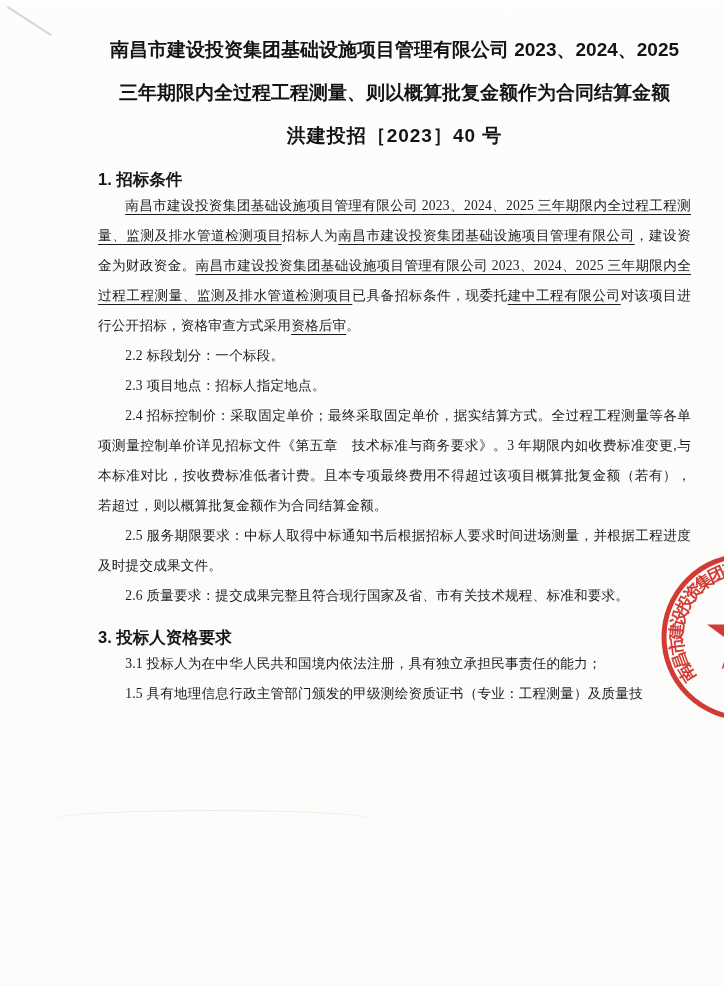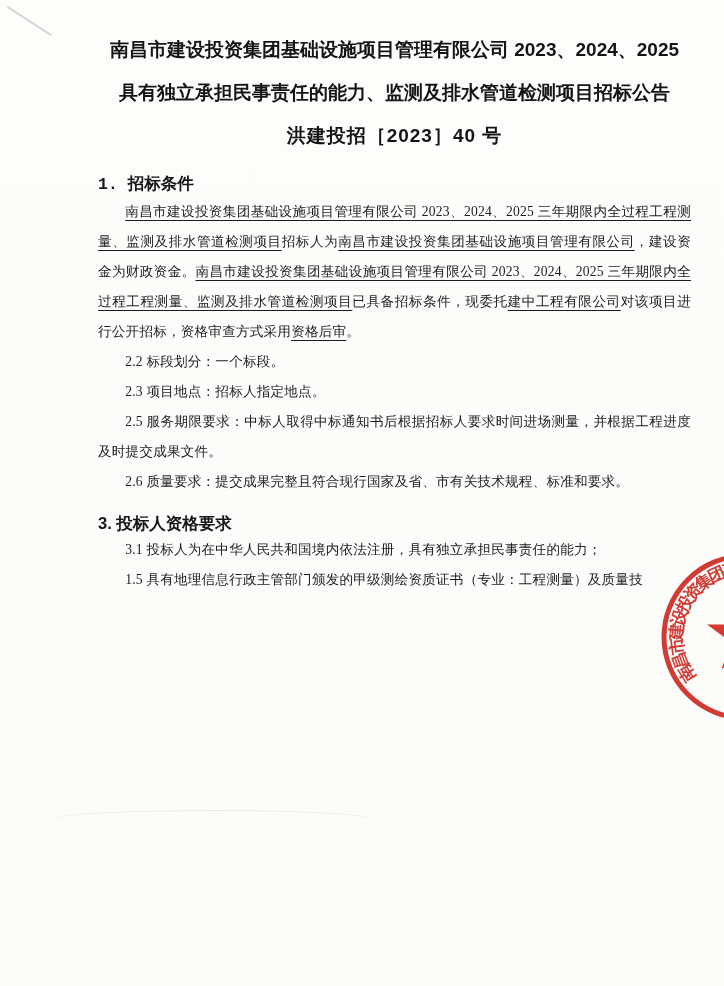--- a/index.html
+++ b/index.html
@@ -25,21 +25,21 @@
   }
   .doc-num{letter-spacing:1px;text-align:center;}
   .sec-heading{
     font-family:"Liberation Sans","DejaVu Sans",sans-serif;
     font-weight:700;
     font-size:16.5px;
     line-height:24px;
     color:#161616;
     margin:0;
   }
-  .s1{margin-top:16px;font-family:Liberation Mono, monospace;}
+  .s1{margin-top:10px;}
   .s2{margin-top:12px;}
   .s3{margin-top:14px;}
   p.body{
     margin:0;
     font-size:13.6px;
     line-height:30px;
     text-align:justify;
     text-indent:2em;
     letter-spacing:0.2px;
   }
@@ -88,31 +88,32 @@
 </style>
 </head>
 <body>
 
 <div class="page">
 
   <div class="corner-artifact"></div>
 
   <h1 class="title">
     <div>南昌市建设投资集团基础设施项目管理有限公司 2023、2024、2025</div>
-    <div>具有独立承担民事责任的能力、监测及排水管道检测项目招标公告</div>
+    <div>三年期限内全过程工程测量、则以概算批复金额作为合同结算金额</div>
     <div class="doc-num">洪建投招［2023］40 号</div>
   </h1>
 
   <h2 class="sec-heading s1">1. 招标条件</h2>
 
   <p class="body p1"><span class="u">南昌市建设投资集团基础设施项目管理有限公司 2023、2024、2025 三年期限内全过程工程测量、监测及排水管道检测项目</span><span>招标人为</span><span class="u">南昌市建设投资集团基础设施项目管理有限公司</span><span>，建设资金为财政资金。</span><span class="u">南昌市建设投资集团基础设施项目管理有限公司 2023、2024、2025 三年期限内全过程工程测量、监测及排水管道检测项目</span><span>已具备招标条件，现委托</span><span class="u">建中工程有限公司</span><span>对该项目进行公开招标，资格审查方式采用</span><span class="u">资格后审</span><span>。</span></p>
 
 
   <p class="body p22">2.2 标段划分：一个标段。</p>
   <p class="body p23">2.3 项目地点：招标人指定地点。</p>
+  <p class="body p24">2.4 招标控制价：采取固定单价；最终采取固定单价，据实结算方式。全过程工程测量等各单项测量控制单价详见招标文件《第五章　技术标准与商务要求》。3 年期限内如收费标准变更,与本标准对比，按收费标准低者计费。且本专项最终费用不得超过该项目概算批复金额（若有），若超过，则以概算批复金额作为合同结算金额。</p>
   <p class="body p25">2.5 服务期限要求：中标人取得中标通知书后根据招标人要求时间进场测量，并根据工程进度及时提交成果文件。</p>
   <p class="body p26">2.6 质量要求：提交成果完整且符合现行国家及省、市有关技术规程、标准和要求。</p>
 
   <h2 class="sec-heading s3">3. 投标人资格要求</h2>
 
   <p class="body p31">3.1 投标人为在中华人民共和国境内依法注册，具有独立承担民事责任的能力；</p>
   <p class="body p32">1.5 具有地理信息行政主管部门颁发的甲级测绘资质证书（专业：工程测量）及质量技</p>
 
   <div class="wave-artifact"></div>
 

